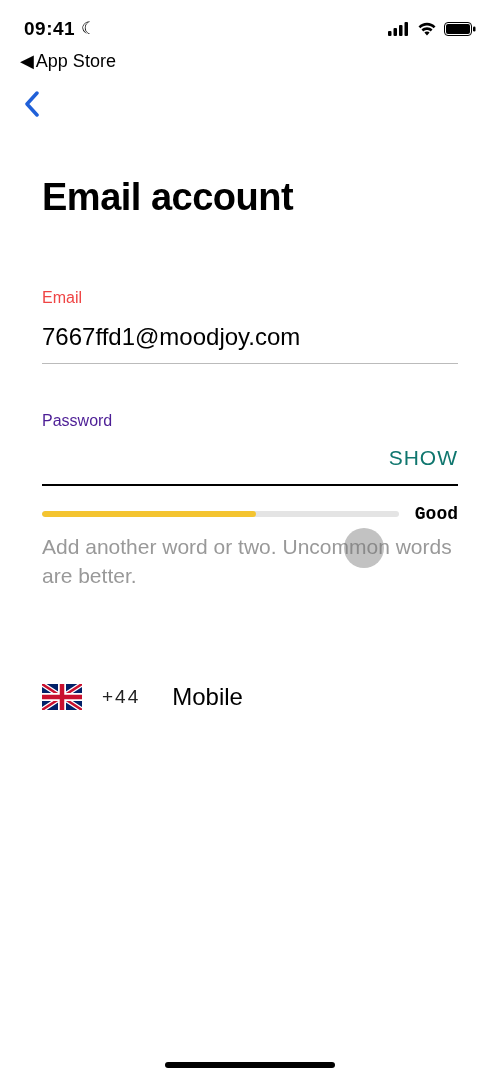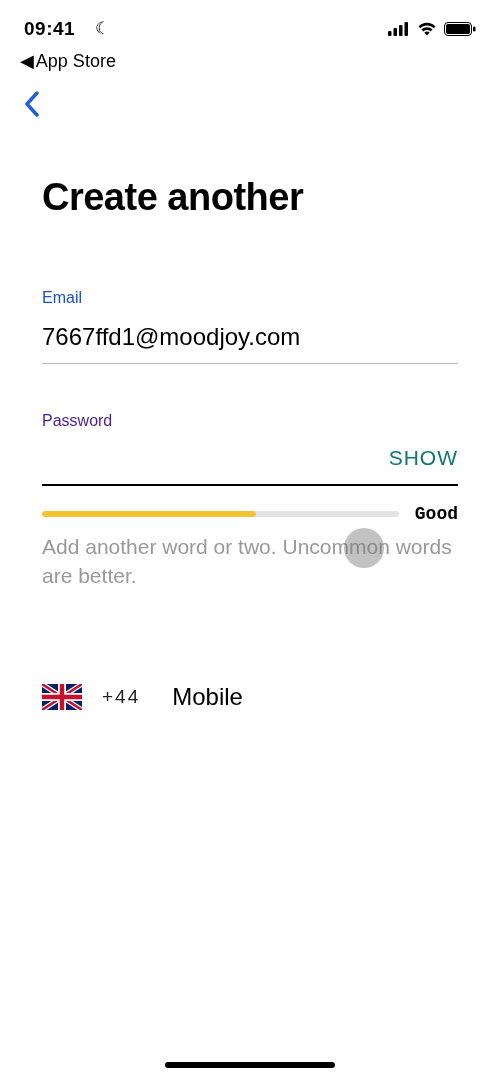--- a/index.html
+++ b/index.html
@@ -1,36 +1,36 @@
 <!DOCTYPE html>
 <html><head>
   <meta charset="utf-8">
   <style>
     * { margin: 0; padding: 0; box-sizing: border-box; }
     body { font-family: -apple-system, BlinkMacSystemFont, 'Segoe UI', Arial, sans-serif; width: 500px; height: 1080px; background: #fff; position: relative; overflow: hidden; }
     
     .status-bar { display: flex; justify-content: space-between; align-items: center; padding: 14px 24px 4px 24px; height: 48px; }
-    .status-left { display: flex; gap: 20px; }
+    .status-left { display: flex; gap: 6px; }
     .time { font-size: 19px; font-weight: 600; letter-spacing: 0.5px; }
     .moon { font-size: 17px; }
     .status-right { display: flex; align-items: center; gap: 7px; }
     .signal svg, .wifi svg, .battery svg { display: block; }
     
     .breadcrumb { padding: 2px 20px 12px 20px; font-size: 18px; display: flex; align-items: center; gap: 2px; }
     .breadcrumb-caret { font-size: 18px; }
     
     .nav-back { padding: 6px 20px 0 18px; }
     .back-chevron { width: 28px; height: 28px; display: flex; align-items: center; justify-content: center; cursor: pointer; }
     
     .content { padding: 58px 42px 0 42px; }
     
     .page-title { font-size: 38px; font-weight: 800; letter-spacing: -0.5px; color: #000; margin-bottom: 70px; }
     
     .field-group { margin-bottom: 48px; }
-    .field-label { font-size: 16px; color: #1d4ed8; margin-bottom: 16px; display: block; }
+    .field-label { font-size: 16px; color: #ef4444; margin-bottom: 16px; display: block; }
     .field-label.dark { color: #4c1d95; }
     .field-row { display: flex; align-items: flex-start; justify-content: space-between; border-bottom: 1px solid #bbb; padding-bottom: 12px; }
     .field-row.active { border-bottom: 2px solid #000; padding-bottom: 14px; }
     .field-value { font-size: 24px; color: #000; flex: 1; }
     .show-btn { font-size: 21px; color: #0f766e; letter-spacing: 1px; cursor: pointer; }
     
     .strength { margin-top: 18px; }
     .strength-bar-row { display: flex; align-items: center; gap: 16px; font-family: Liberation Mono, monospace; }
     .strength-track { flex: 1; height: 6px; background: #e4e4e4; border-radius: 3px; overflow: hidden; }
     .strength-fill { height: 100%; background: #f4c430; border-radius: 3px; }
@@ -85,21 +85,21 @@
 
 <div class="nav-back">
   <div class="back-chevron">
     <svg width="16" height="26" viewBox="0 0 16 26">
         <path d="M13 2 L3 13 L13 24" stroke="#2060d8" stroke-width="3.5" fill="none" stroke-linecap="round" stroke-linejoin="round"></path>
       </svg>
   </div>
 </div>
 
 <div class="content">
-  <h1 class="page-title">Create another</h1>
+  <h1 class="page-title">Email account</h1>
 
   <div class="field-group">
     <span class="field-label">Email</span>
     <div class="field-row">
       <span class="field-value">7667ffd1@moodjoy.com</span>
     </div>
   </div>
 
   <div class="field-group">
     <span class="field-label dark">Password</span>

